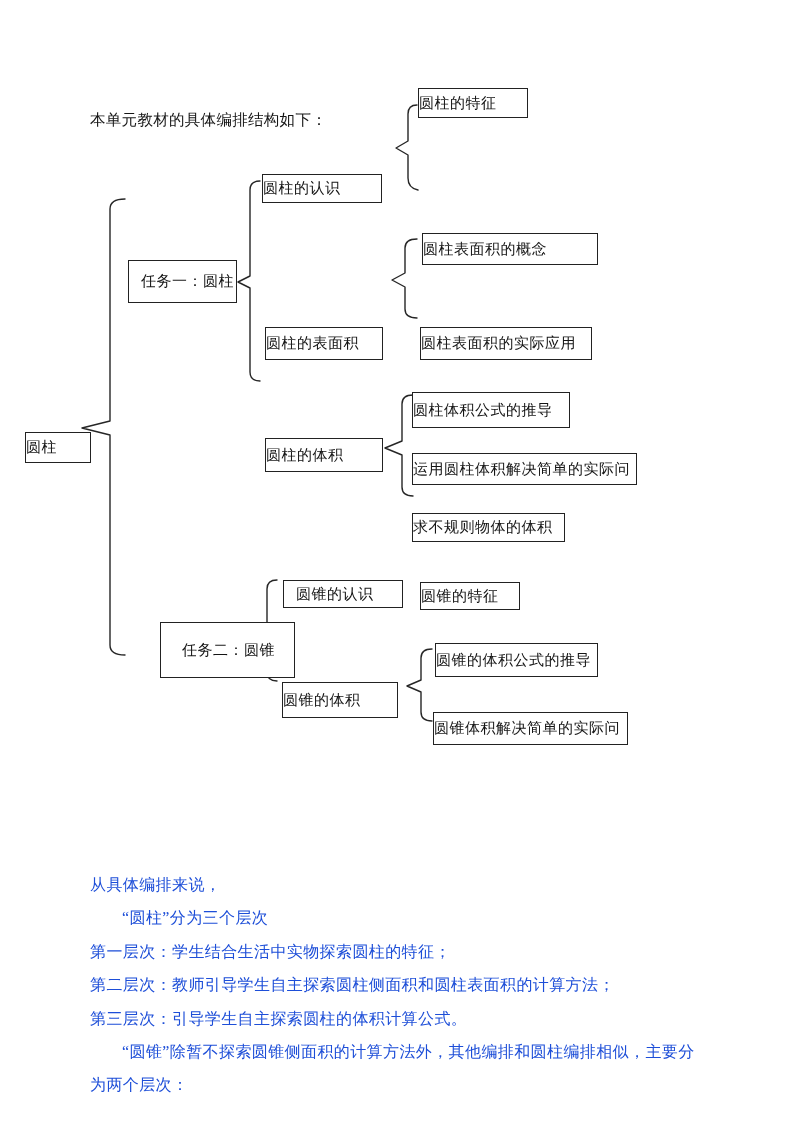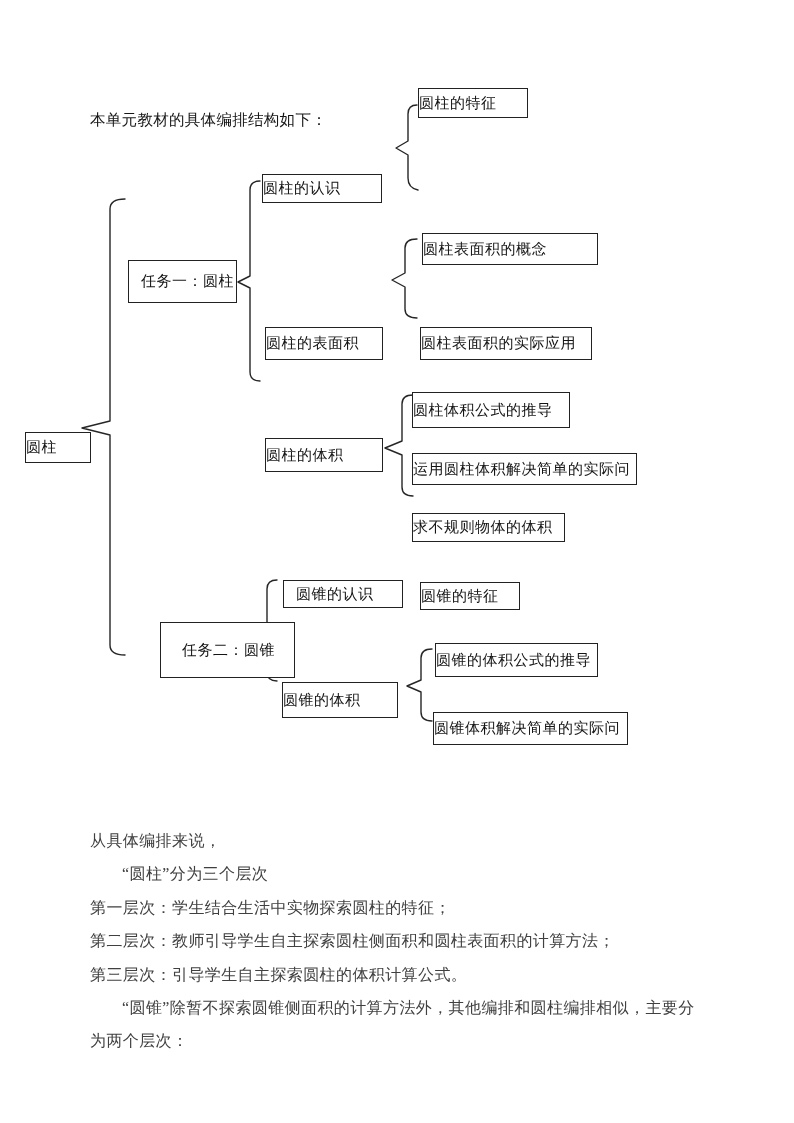--- a/index.html
+++ b/index.html
@@ -15,22 +15,22 @@
   }
   .diagram{position:absolute;left:0;top:0;width:794px;height:790px;}
   .diagram svg{position:absolute;left:0;top:0;}
   .nbox{
     position:absolute;border:1.3px solid #222;background:#fff;
     display:flex;align-items:center;box-sizing:border-box;
     font-size:15px;white-space:nowrap;color:#141414;
     letter-spacing:0.5px;
   }
   .bodytext{
-    position:absolute;left:90px;top:824px;width:624px;
-    font-size:16px;color:#404040;letter-spacing:0.4px;
+    position:absolute;left:90px;top:868px;width:624px;
+    font-size:16px;color:#1d4ed8;letter-spacing:0.4px;
   }
   .bodytext .tline{line-height:33.4px;white-space:nowrap;}
   .bodytext .tline.indent{padding-left:32px;}
 </style>
 </head>
 <body>
 
 <div class="page">
 
   <div class="intro-line">本单元教材的具体编排结构如下：</div>

